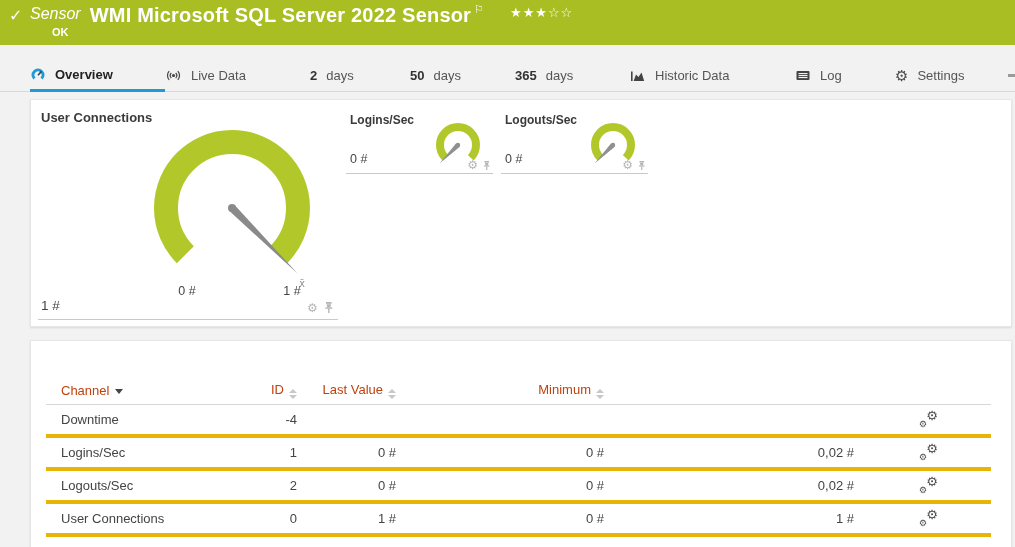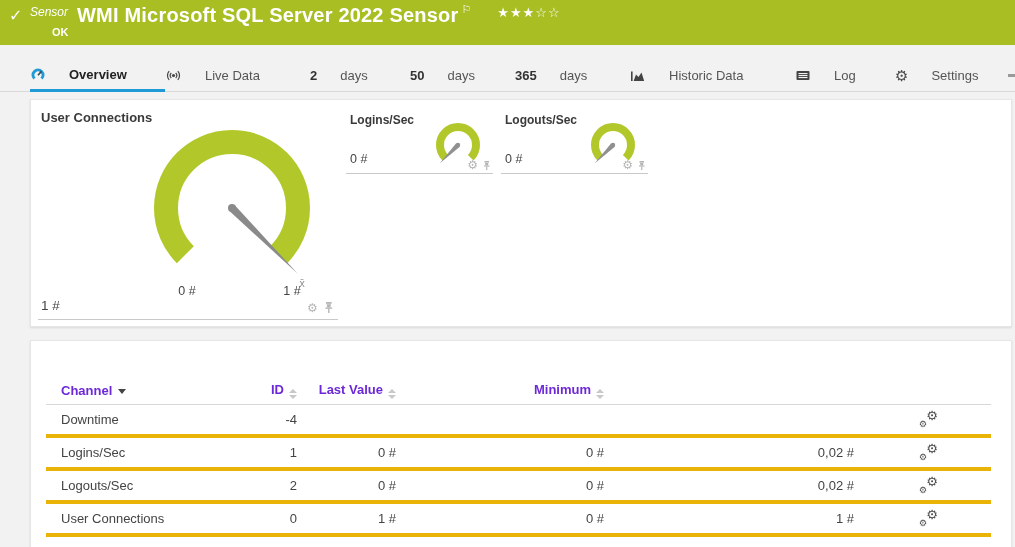--- a/index.html
+++ b/index.html
@@ -5,29 +5,29 @@
   * { box-sizing: border-box; margin: 0; padding: 0; }
   html,body { width:1015px; height:547px; overflow:hidden; }
   body {
     font-family: "Liberation Sans", "DejaVu Sans", sans-serif;
     background:#f2f2f2; color:#444; font-size:13px;
   }
   
   .hdr { position:relative; height:45px; background:#a8be23; color:#fff; }
   .hdr-check { position:absolute; left:9px; top:6px; font-size:16px; font-weight:bold; }
   .hdr-row { position:absolute; left:30px; top:4px; display:flex; align-items:flex-start; }
-  .hdr-kind { font-style:italic; font-size:12px; margin-right:9px; margin-top:1px; }
+  .hdr-kind { font-style:italic; font-size:16px; margin-right:9px; margin-top:1px; }
   .hdr-title { font-weight:bold; font-size:20px; letter-spacing:0.2px; }
   .hdr-flag { font-size:11px; margin-left:3px; margin-top:-1px; }
   .hdr-stars { font-size:13px; margin-left:26px; margin-top:1px; letter-spacing:1px; cursor:pointer; }
   .hdr-status { position:absolute; left:52px; top:26px; font-size:11px; font-weight:bold; }
   
   .tabs { position:relative; display:flex; align-items:stretch; height:33px; margin-top:14px;
           border-bottom:1px solid #d9d9d9; padding-left:30px; }
-  .tab { display:flex; align-items:center; gap:23px; font-size:13px; color:#555; cursor:pointer; }
+  .tab { display:flex; align-items:center; gap:9px; font-size:13px; color:#555; cursor:pointer; }
   .tab b, .tab .tnum { font-weight:bold; color:#333; }
   .tab.active { border-bottom:3px solid #1e9ad6; color:#222; font-weight:bold; margin-bottom:-1px; }
   .tico { display:inline-flex; align-items:center; }
   .gearglyph { font-size:15px; color:#4a4a4a; line-height:1; }
   .tab-sliver { margin-left:auto; width:7px; height:3px; background:#9a9a9a; align-self:center; margin-right:0; }
   
   .panel { position:relative; background:#fff; margin-left:30px; margin-right:3px;
            border:1px solid #e6e6e6; box-shadow:0 1px 2px rgba(0,0,0,0.10); }
   .panel-gauges { height:228px; margin-top:7px; }
   .panel-table { height:212px; margin-top:13px; }
@@ -41,21 +41,21 @@
   .minigear { font-size:12px; color:#b5b5b5; line-height:1; cursor:pointer; }
   .gcard { position:absolute; top:10px; width:147px; height:64px; border-bottom:1px solid #c9c9c9; }
   .gcard.c1 { left:315px; } .gcard.c2 { left:470px; }
   .gc-title { position:absolute; left:4px; top:3px; font-size:12px; font-weight:bold; color:#3a3a3a; }
   .gc-val { position:absolute; left:4px; top:42px; font-size:12.5px; color:#444; }
   .gc-svg { position:absolute; left:87px; top:12px; }
   .gc-tools { position:absolute; right:2px; bottom:2px; display:flex; gap:4px; align-items:center; }
   
   .tbl { margin:36px 0 0 15px; width:945px; }
   .trow { display:flex; align-items:center; height:33px; border-bottom:4px solid #eab308; font-size:13px; color:#444; }
-  .trow.head { height:28px; border-bottom:1px solid #d8d8d8; font-weight:bold; color:#6d28d9; }
+  .trow.head { height:28px; border-bottom:1px solid #d8d8d8; font-weight:normal; color:#c2410c; }
   .c-ch  { width:180px; padding-left:15px; text-align:left; }
   .c-id  { width:71px;  text-align:right; }
   .c-lv  { width:99px;  text-align:right; }
   .c-min { width:208px; text-align:right; }
   .c-max { width:250px; text-align:right; }
   .c-set { width:137px; text-align:right; padding-right:53px; }
   .sort { display:inline-flex; flex-direction:column; gap:2px; margin-left:5px; vertical-align:1px; }
   .sort i { width:0; height:0; border-left:4px solid transparent; border-right:4px solid transparent; display:block; }
   .sort .up { border-bottom:4px solid #c8c8c8; }
   .sort .dn { border-top:4px solid #c8c8c8; }

